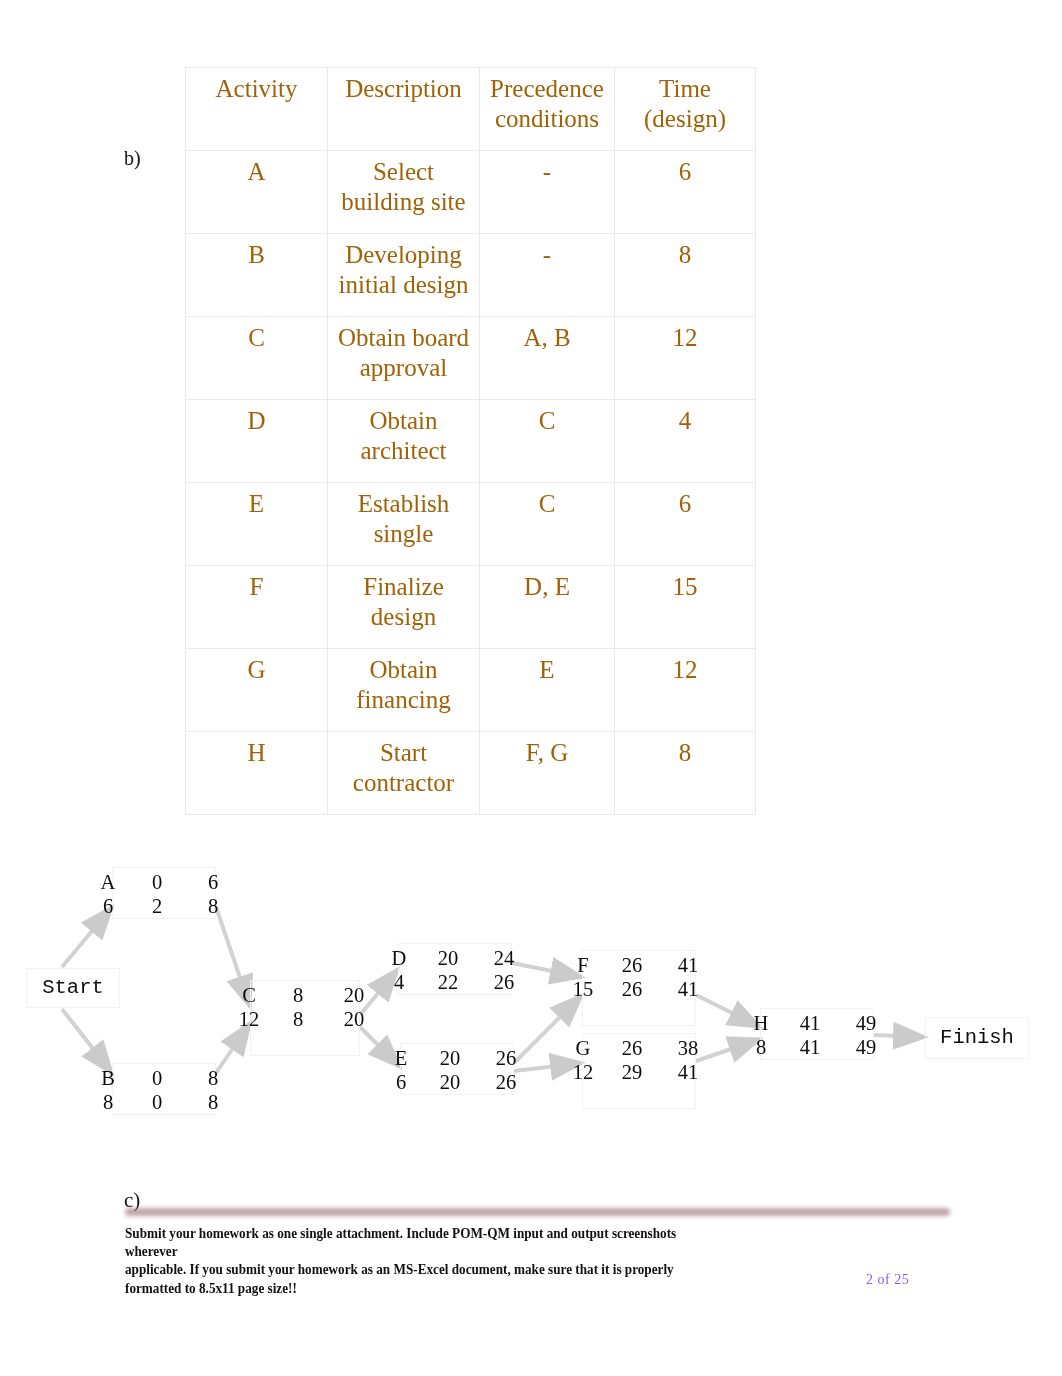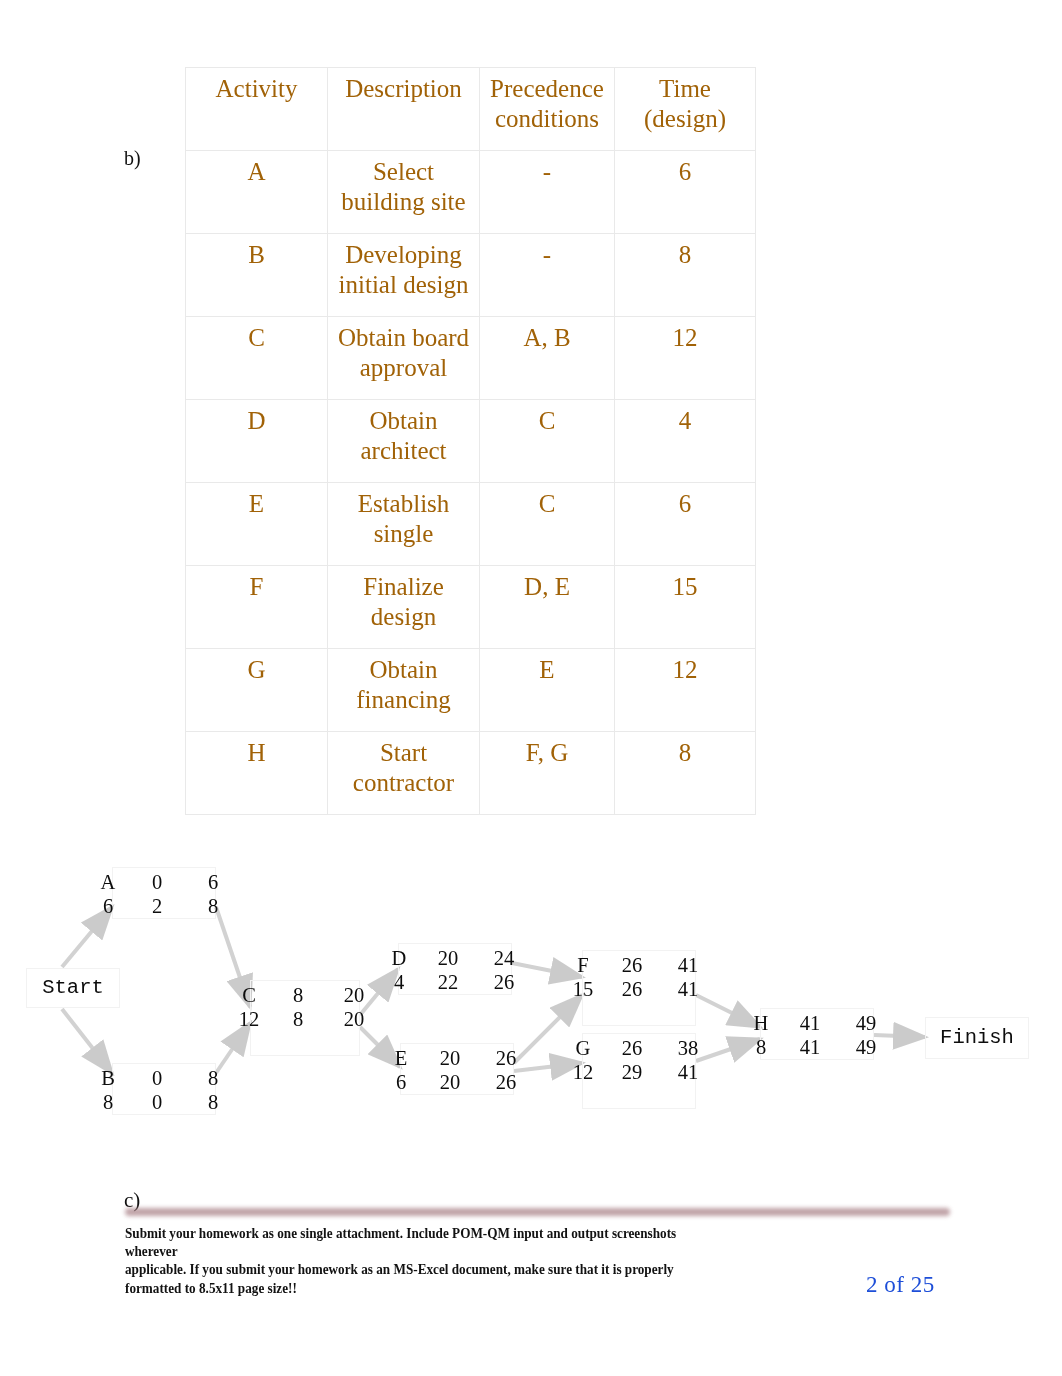--- a/index.html
+++ b/index.html
@@ -136,22 +136,22 @@
     line-height: 1.28;
     color: #121212;
     font-weight: 600;
     transform: scaleX(0.93);
     transform-origin: left top;
   }
   #page-number {
     position: absolute;
     left: 866px;
     top: 1272px;
-    font-size: 23px;
-    color: #1d4ed8;
+    font-size: 14px;
+    color: #8b5cf6;
     letter-spacing: 0.5px;
   }
 </style>
 </head>
 <body>
 
 <div class="sec-label" id="label-b">b)</div>
 
 <div id="activity-table-wrap">
   <table class="activity-table">

